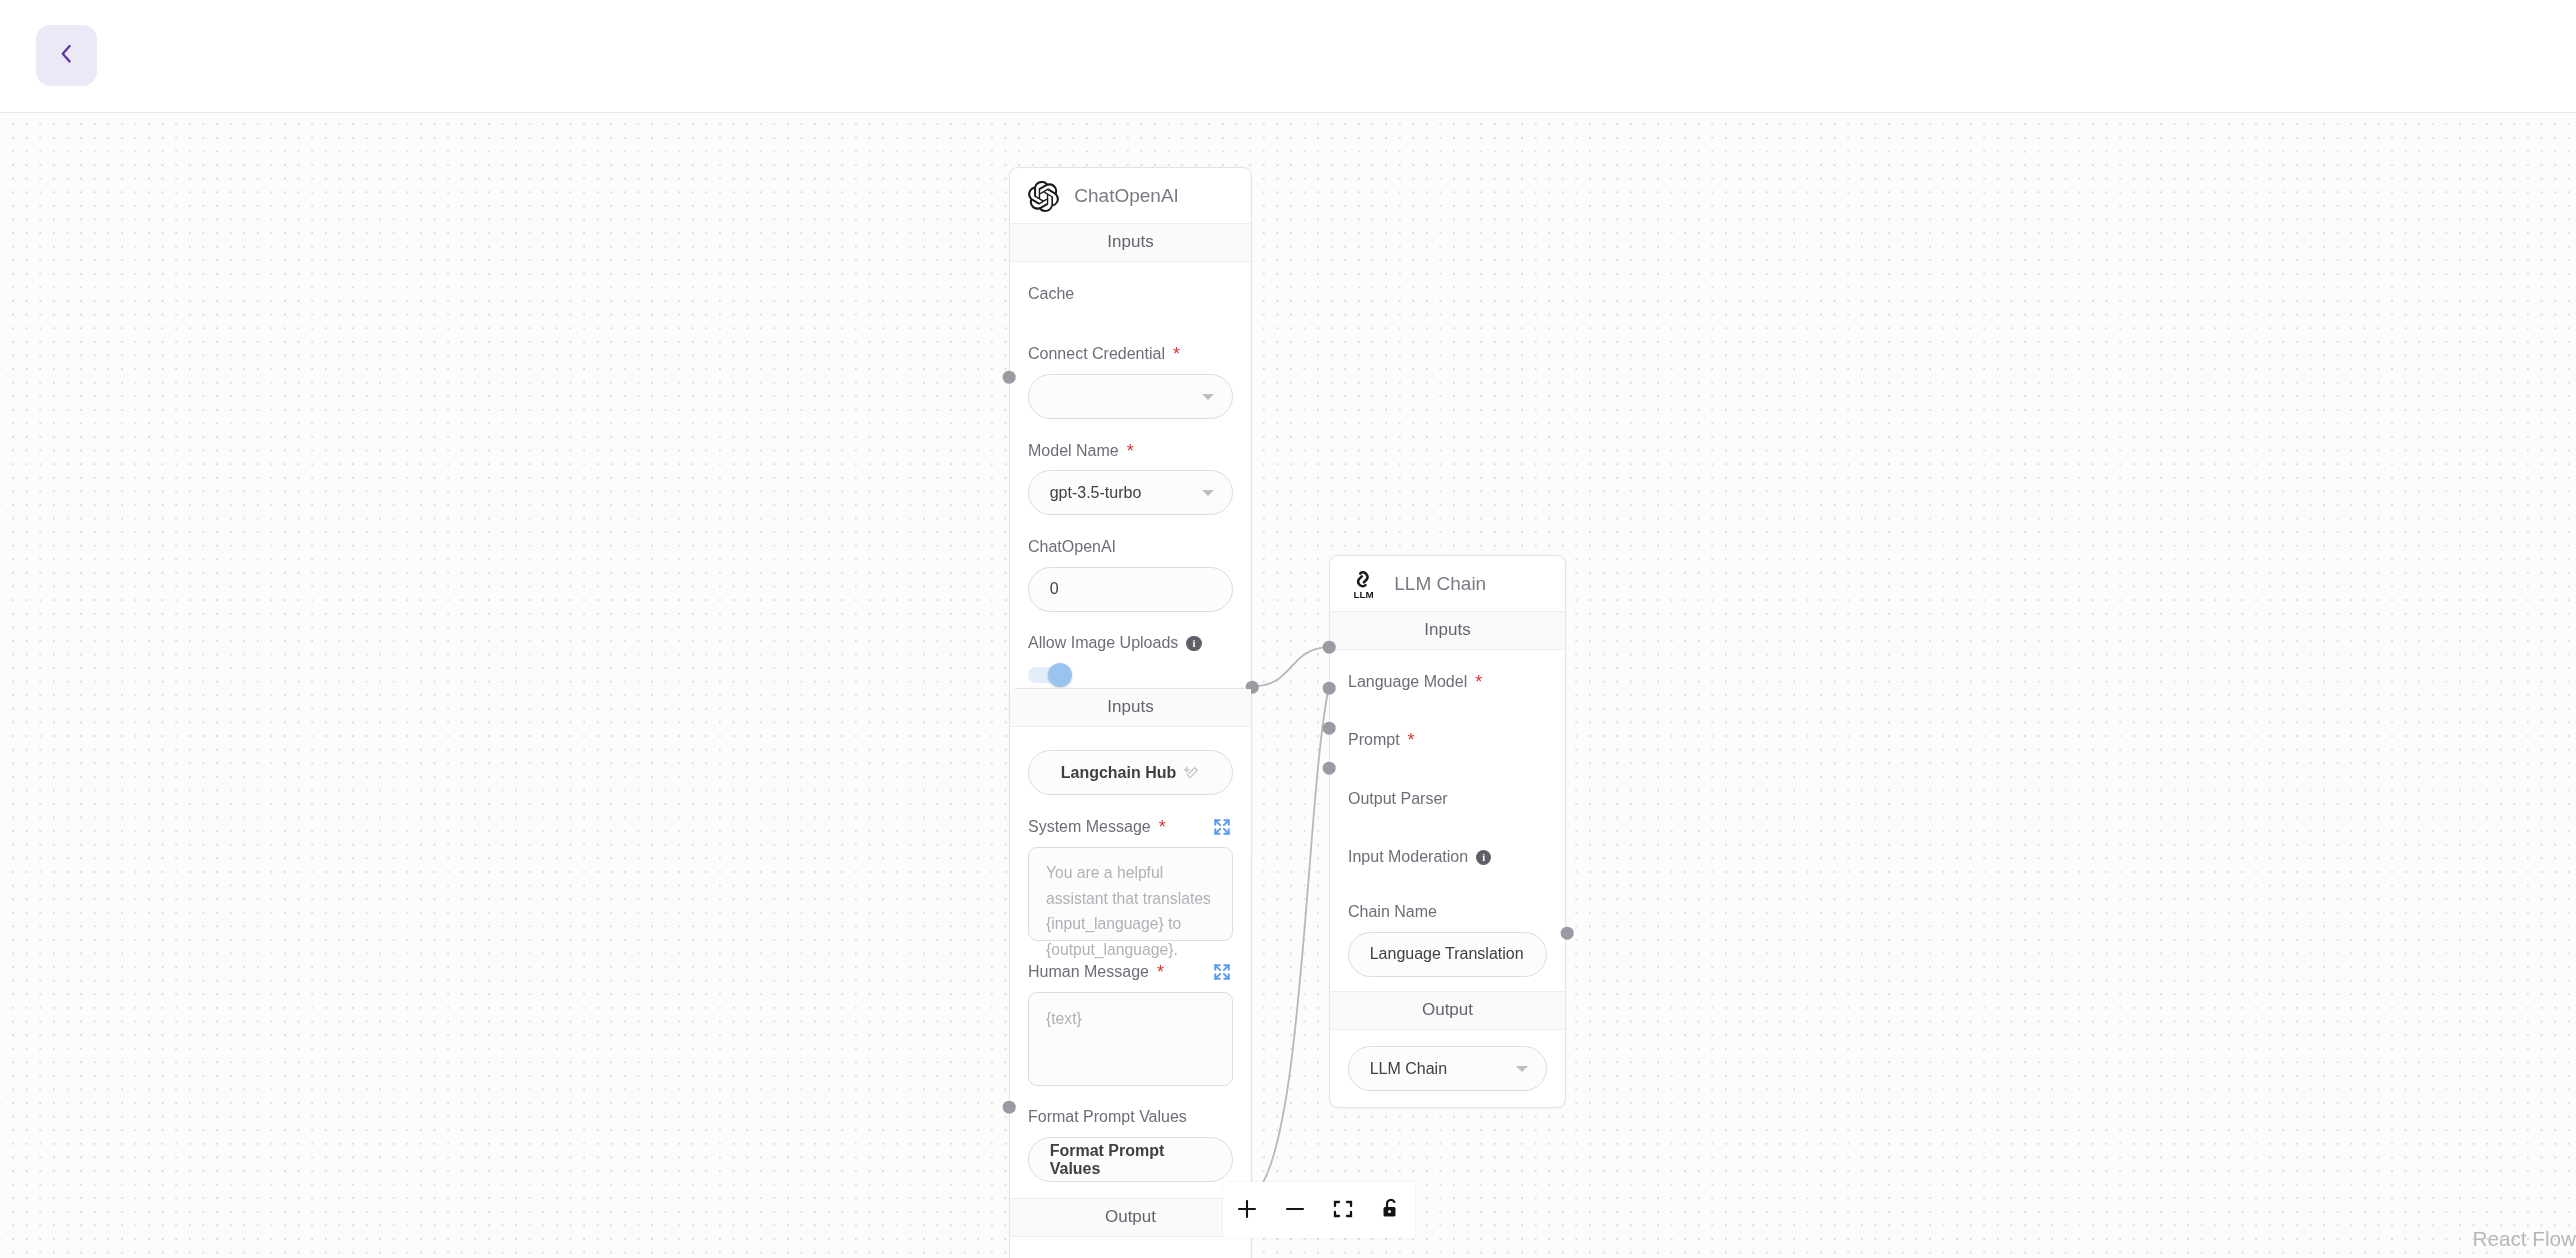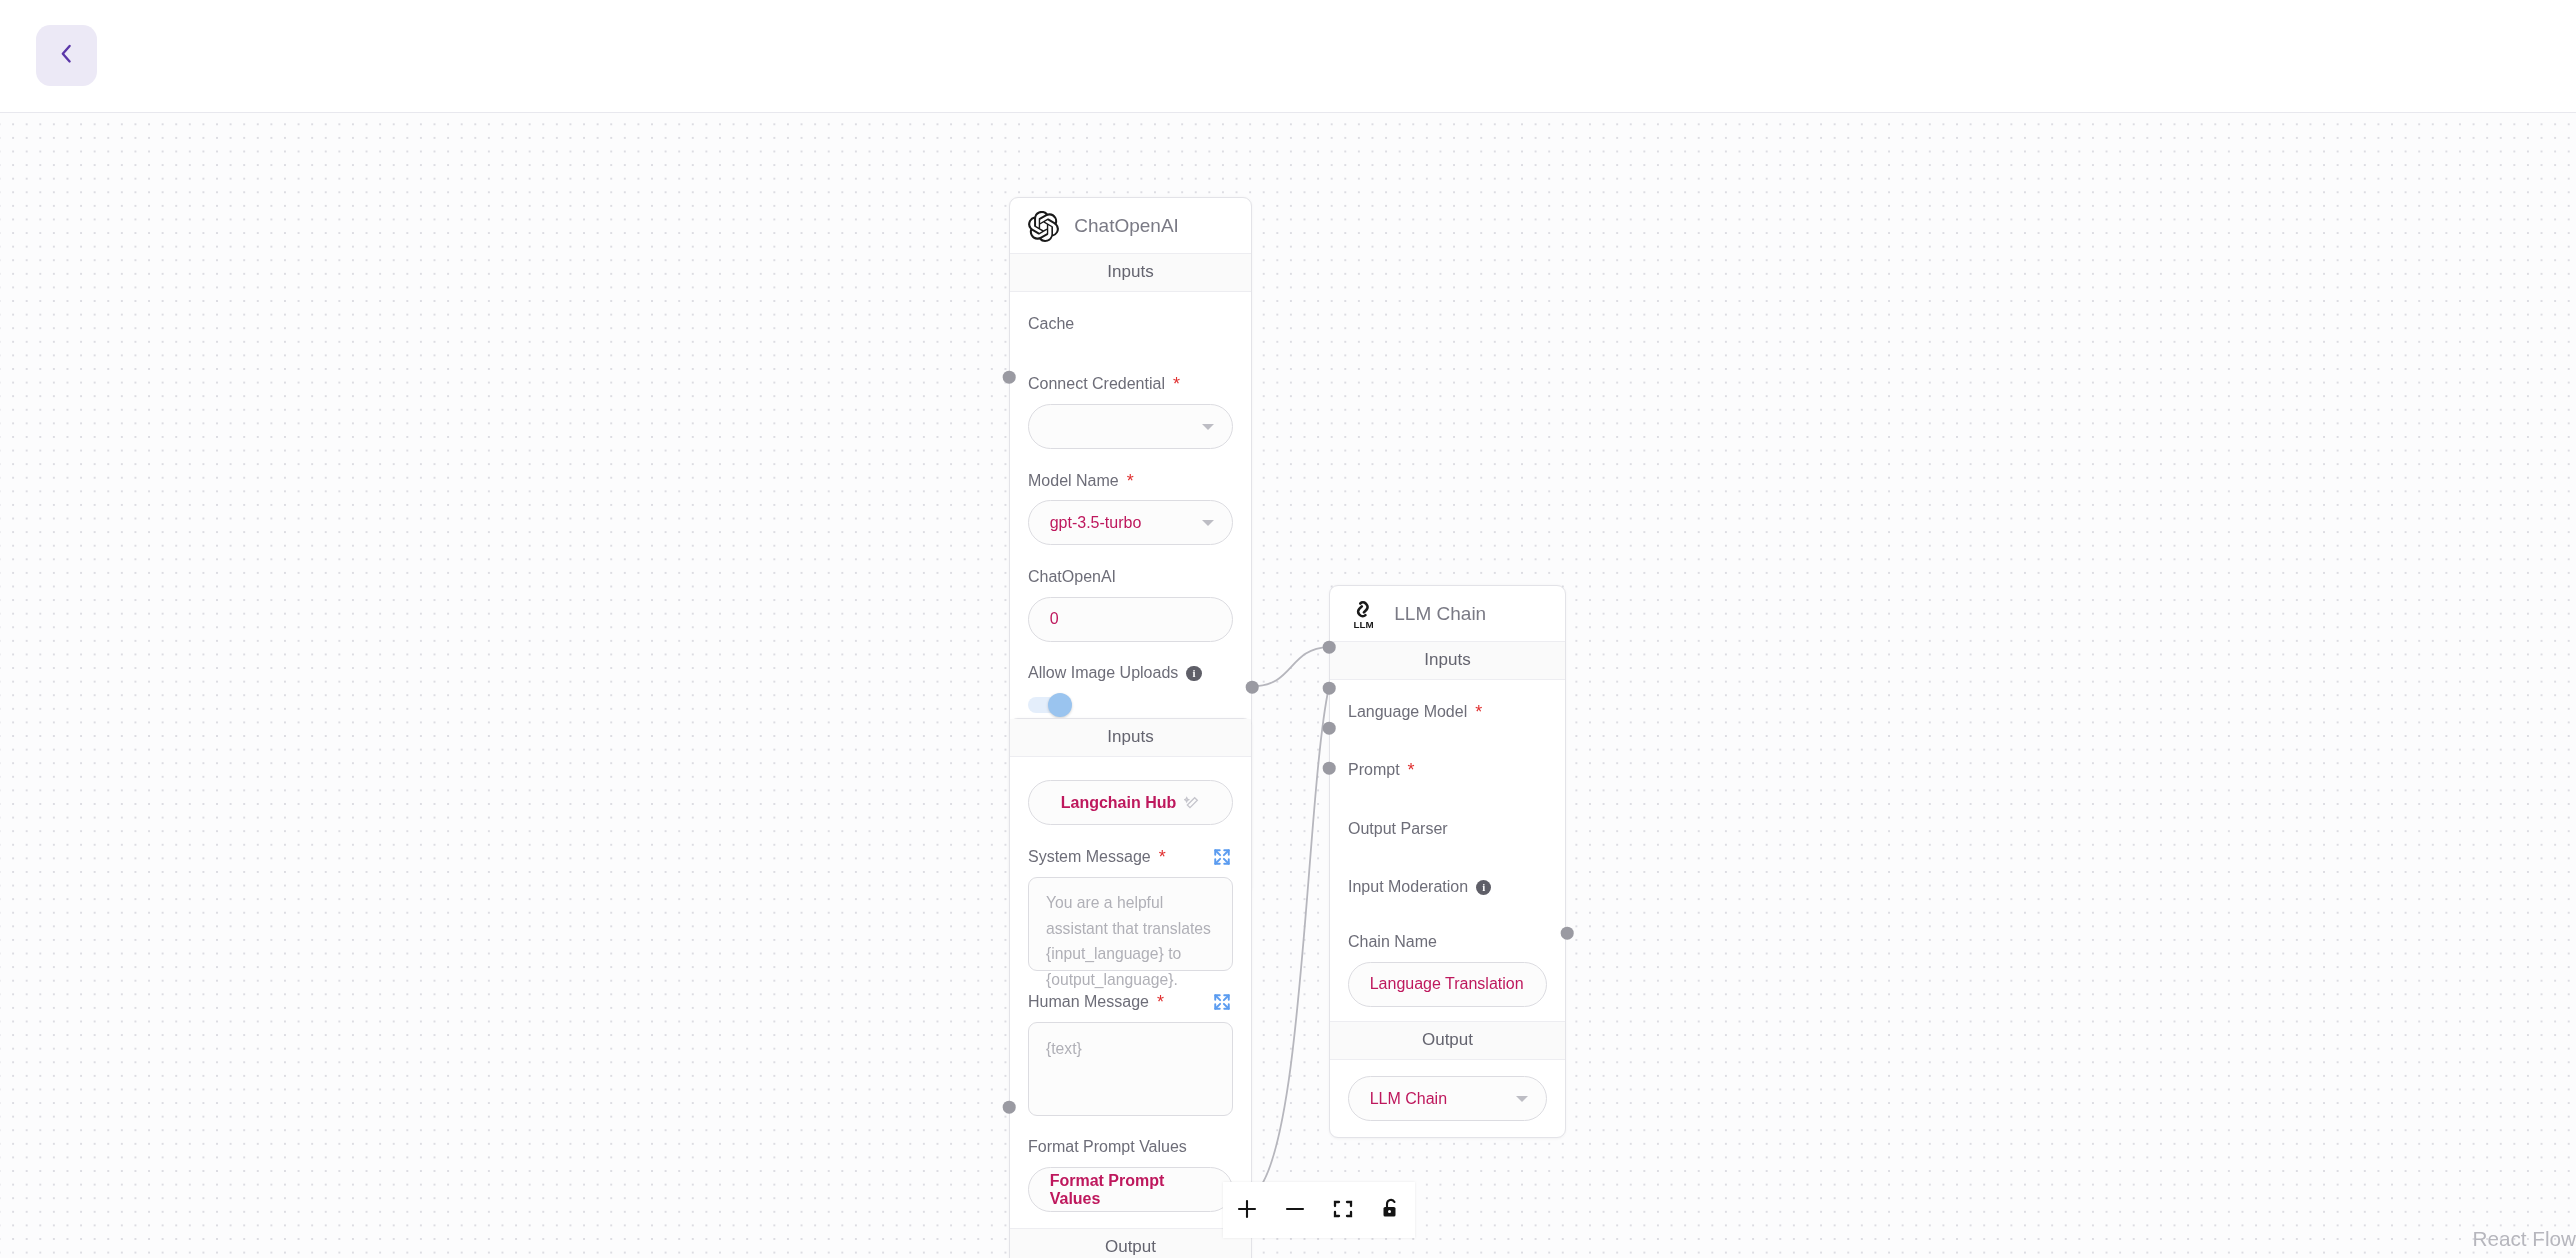--- a/index.html
+++ b/index.html
@@ -58,21 +58,20 @@
 
   #edge-layer { position: absolute; top: 0; left: 0; width: 2576px; height: 1145px; pointer-events: none; }
 
   
   .node {
     position: absolute;
     background: #ffffff;
     border: 0.9px solid #e3e3e8;
     border-radius: 9px;
     box-shadow: 0 0.9px 2.7px rgba(0,0,0,.045);
-    margin-top: 30px;
   }
   .node-header {
     display: flex; align-items: center; gap: 15.3px;
     padding: 12.6px 18px 11.7px 18px;
   }
   .node-header .node-icon { width: 31px; height: 31px; flex: none; display:flex; align-items:center; justify-content:center; }
   .node-title {
     font-size: 19px; color: #7a7a85; font-weight: 400;
     white-space: nowrap;
   }
@@ -105,21 +104,21 @@
   .expand-icon { width: 18px; height: 18px; flex: none; }
 
   .input-box {
     margin-top: 10.8px;
     height: 45px;
     border: 0.9px solid #dcdce1;
     border-radius: 23.4px;
     background: #fcfcfc;
     display: flex; align-items: center;
     padding: 0 20.7px;
-    font-size: 16px; color: #be185d;
+    font-size: 16px; color: #404040;
     position: relative;
   }
   .input-box.center { justify-content: center; font-weight: bold; }
   .input-box .caret {
     position: absolute; right: 18px; top: 50%;
     width: 0; height: 0; margin-top: -2.7px;
     border-left: 6.3px solid transparent;
     border-right: 6.3px solid transparent;
     border-top: 6.3px solid #bdbdc4;
   }

